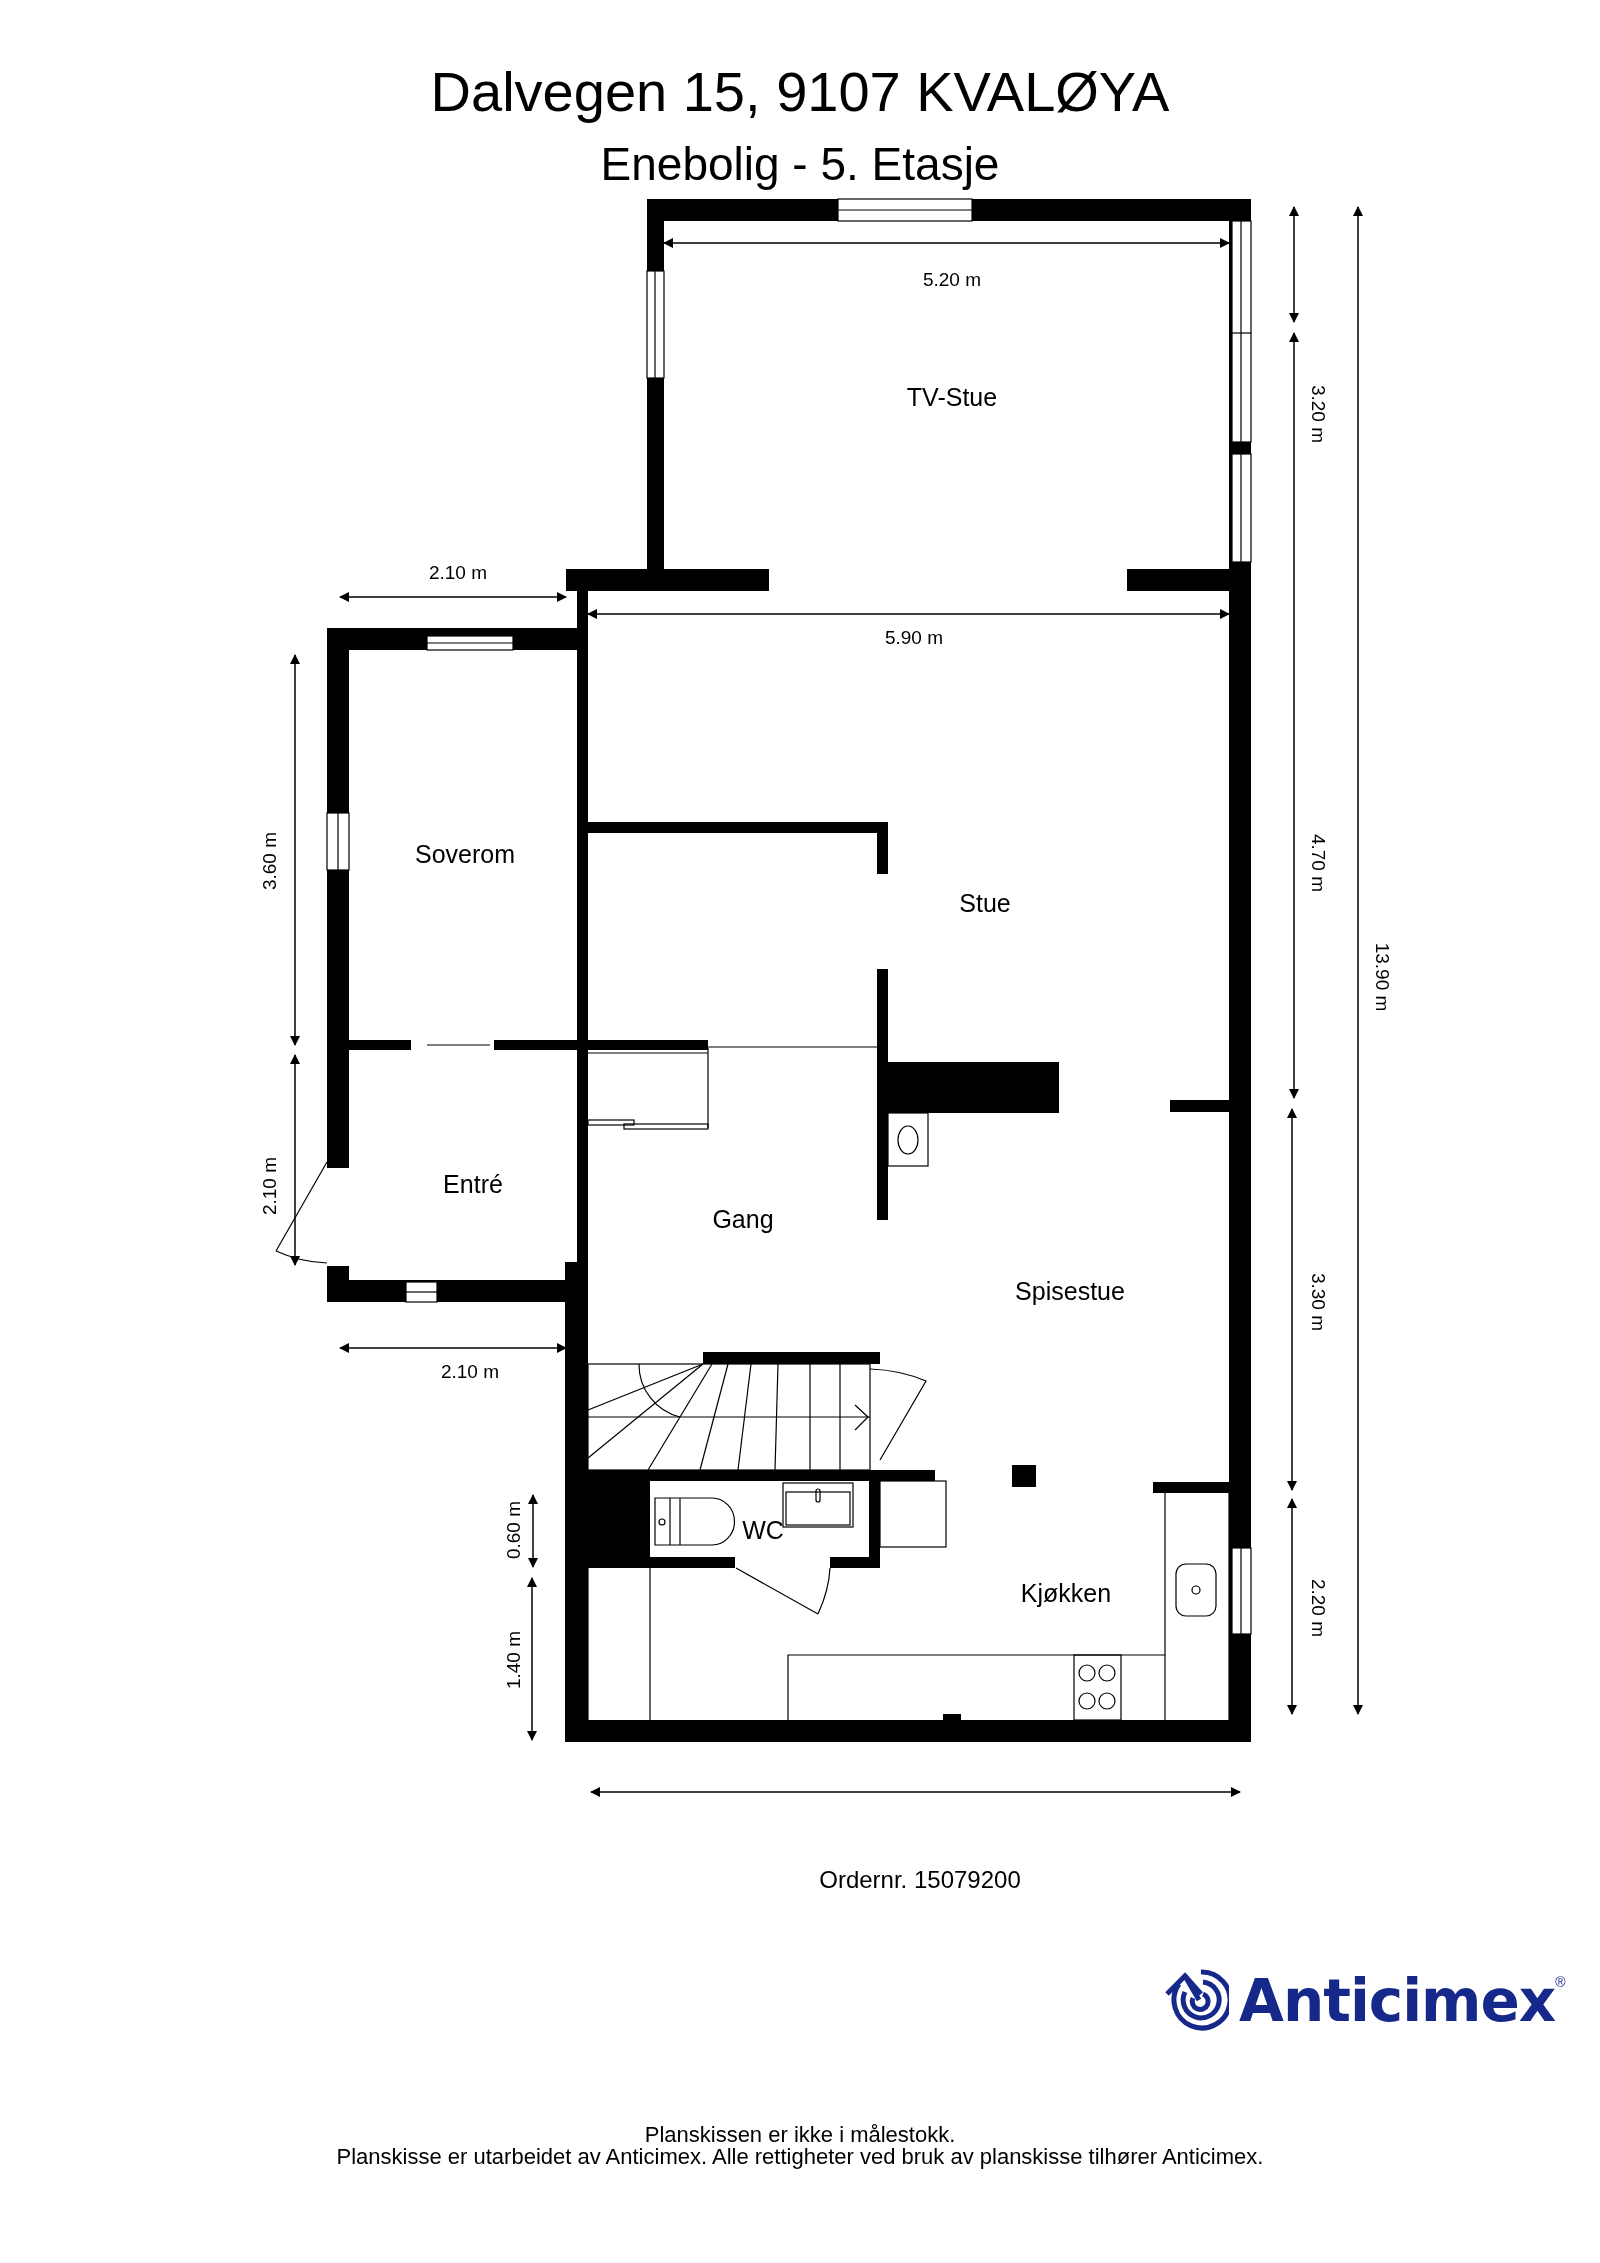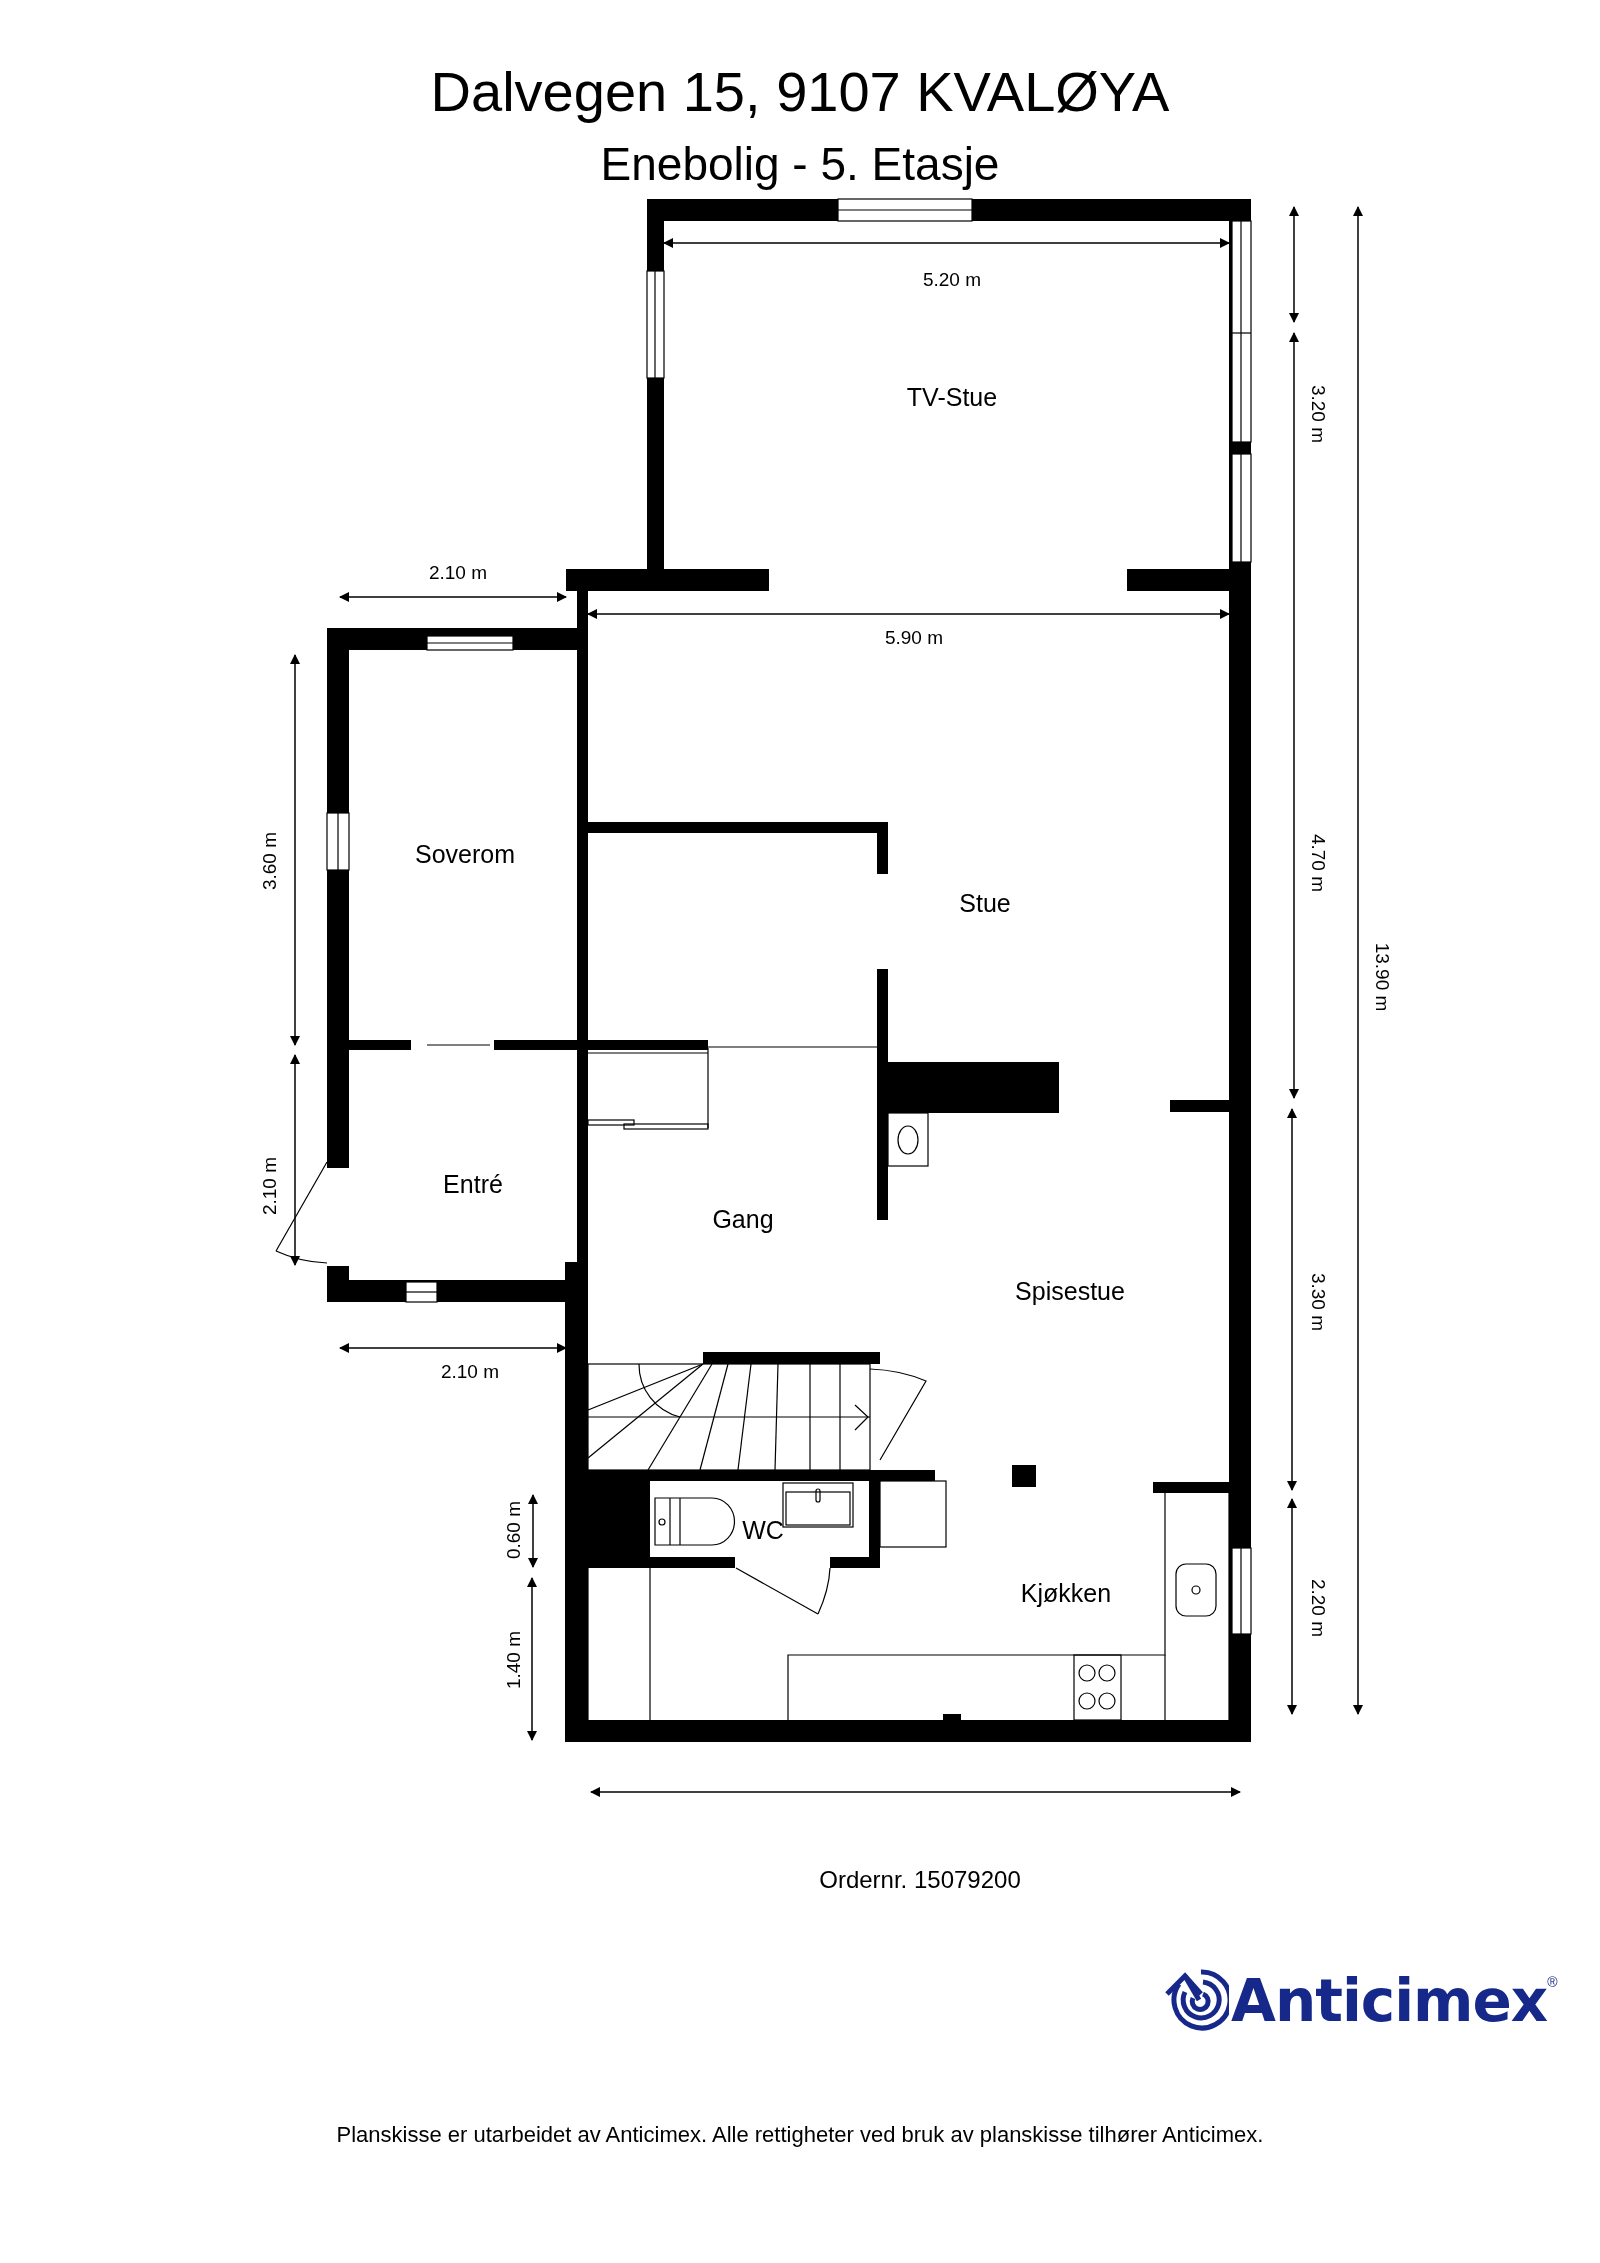--- a/index.html
+++ b/index.html
@@ -10,21 +10,21 @@
   .subtitle { position:absolute; left:0; width:1600px; text-align:center; top:138px;
            font-size:46px; line-height:52px; }
   svg.plan { position:absolute; left:0; top:0; }
   .room { font-family:"Liberation Sans", sans-serif; font-size:25px; fill:#000; }
   .dim  { font-family:"Liberation Sans", sans-serif; font-size:19px; fill:#000; }
   .order { position:absolute; left:0; width:1840px; text-align:center; top:1866px;
            font-size:24px; }
   .logo { position:absolute; left:1163px; top:1966px; height:70px; display:flex;
           align-items:center; color:#1a2f8a; }
   .logo-text { font-family:"DejaVu Sans", sans-serif; font-weight:bold; font-size:58px;
-               letter-spacing:-1px; color:#16298a; margin-left:2px; }
+               letter-spacing:-1px; color:#16298a; margin-left:10px; }
   .logo-reg { font-size:14px; align-self:flex-start; margin-top:8px; color:#16298a; }
   .footer { position:absolute; left:0; width:1600px; text-align:center; top:2124px;
             font-size:22px; line-height:22px; }
   .footer div { margin:0; }
 </style>
 </head>
 <body>
 
 <div class="title">Dalvegen 15, 9107 KVALØYA</div>
 <div class="subtitle">Enebolig - 5. Etasje</div>
@@ -213,14 +213,15 @@
       <path d="M30,32 A8,8 0 1 0 40,28"></path>
       <path d="M4,28 L22,10 L38,28" stroke-linejoin="miter"></path>
       <line x1="22" y1="10" x2="36" y2="34"></line>
     </svg>
   </span>
   <span class="logo-text">Anticimex</span>
   <span class="logo-reg">®</span>
 </div>
 
 <div class="footer">
+  <div>Planskissen er ikke i målestokk.</div>
   <div>Planskisse er utarbeidet av Anticimex. Alle rettigheter ved bruk av planskisse tilhører Anticimex.</div>
 </div>
 
 </body></html>

